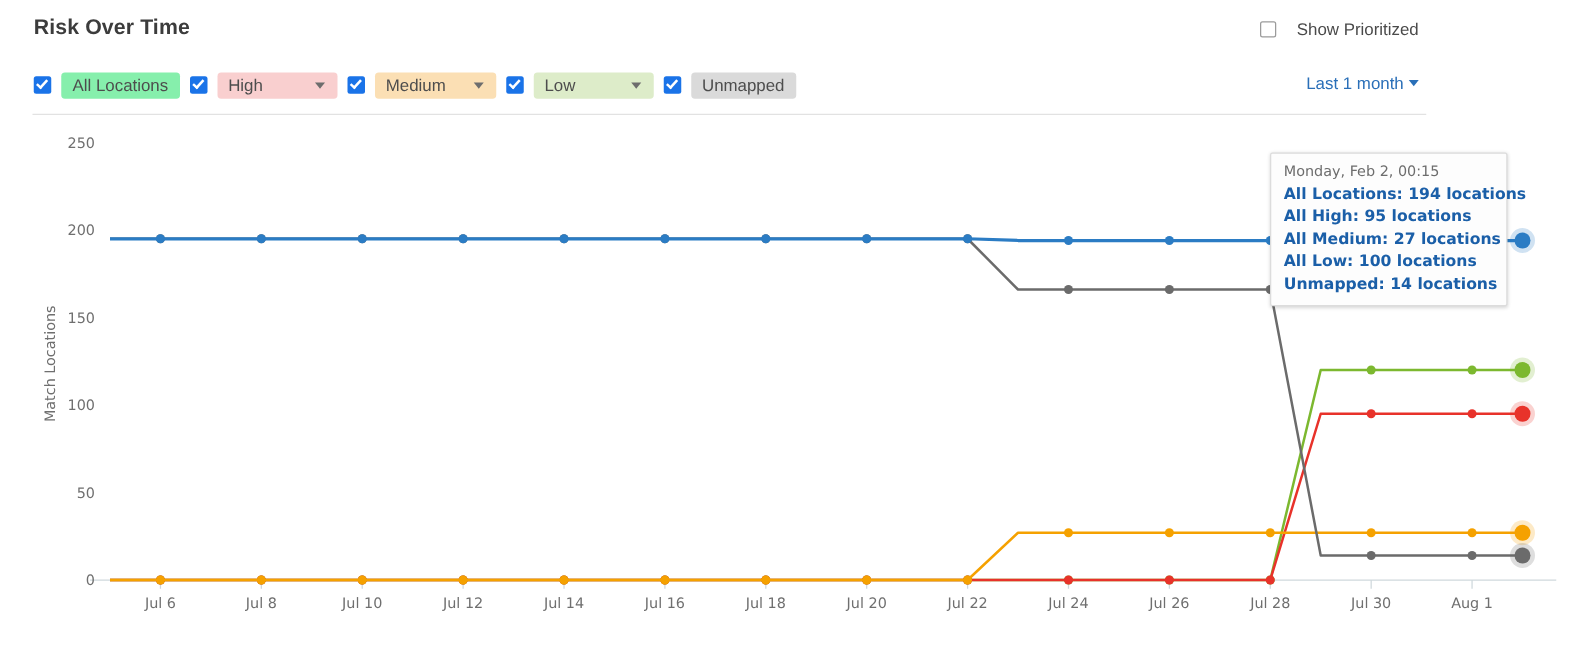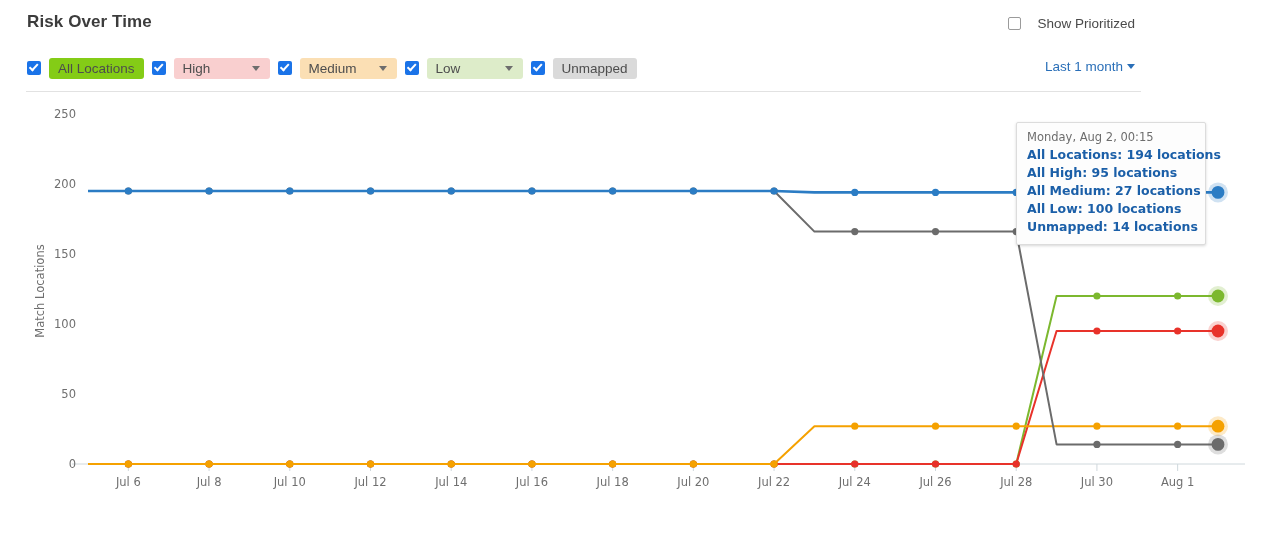--- a/index.html
+++ b/index.html
@@ -98,21 +98,21 @@
     cursor: pointer;
   }
   .caret {
     width: 0; height: 0;
     border-left: 4px solid transparent;
     border-right: 4px solid transparent;
     border-top: 5px solid #6d6d6d;
     margin-right: 5px;
     flex: 0 0 auto;
   }
-  .chip-all      { background: #84cc16; }
+  .chip-all      { background: #86efac; }
   .chip-high     { background: #f9cfcf; }
   .chip-medium   { background: #fbdfb4; }
   .chip-low      { background: #ddecc9; text-align: center; }
   .chip-unmapped { background: #dadada; }
 
   .range-link {
     position: absolute;
     right: 32px; top: 59px;
     font-size: 13.5px;
     color: #2a6fb8;
@@ -356,21 +356,21 @@
           <circle cx="1016.2142857142857" cy="96.39999999999998" r="3.6" fill="#2b7cc4"></circle>
           <circle cx="1096.9285714285716" cy="96.39999999999998" r="3.6" fill="#2b7cc4"></circle>
           <circle cx="1177.642857142857" cy="96.39999999999998" r="3.6" fill="#2b7cc4"></circle>
           <circle cx="1218" cy="96.39999999999998" r="10" fill="#2b7cc4" opacity="0.22"></circle>
           <circle cx="1218" cy="96.39999999999998" r="6.4" fill="#2b7cc4"></circle>
         </g>
       </svg>
   </div>
 
   <div class="tooltip">
-    <div class="tt-date">Monday, Aug 2, 00:15</div>
+    <div class="tt-date">Monday, Feb 2, 00:15</div>
     <div id="tt-rows">
         <div class="tt-row">All Locations: 194 locations</div>
         <div class="tt-row">All High: 95 locations</div>
         <div class="tt-row">All Medium: 27 locations</div>
         <div class="tt-row">All Low: 100 locations</div>
         <div class="tt-row">Unmapped: 14 locations</div>
       </div>
   </div>
 
 </div>

